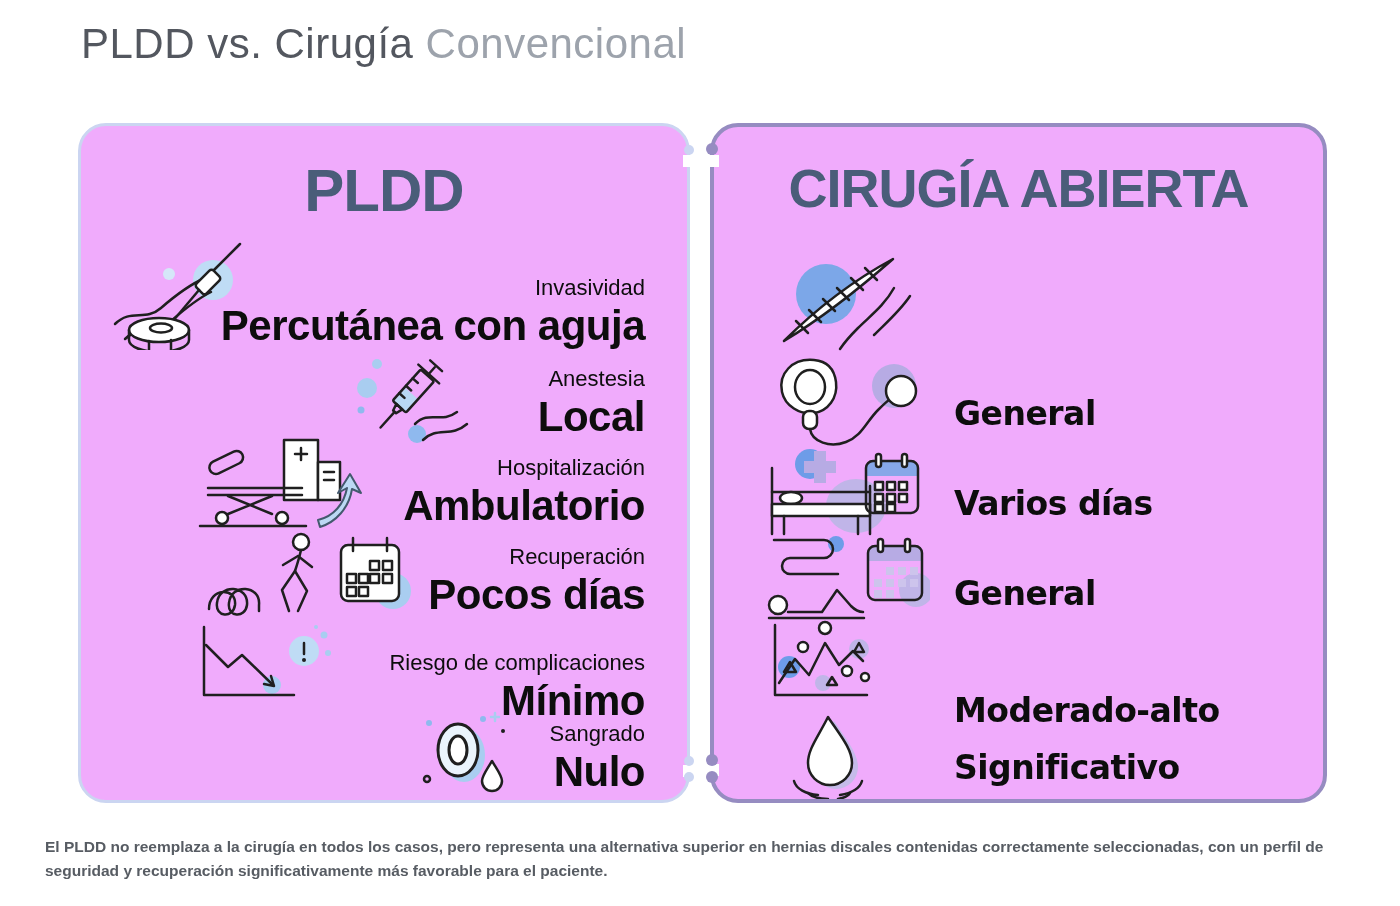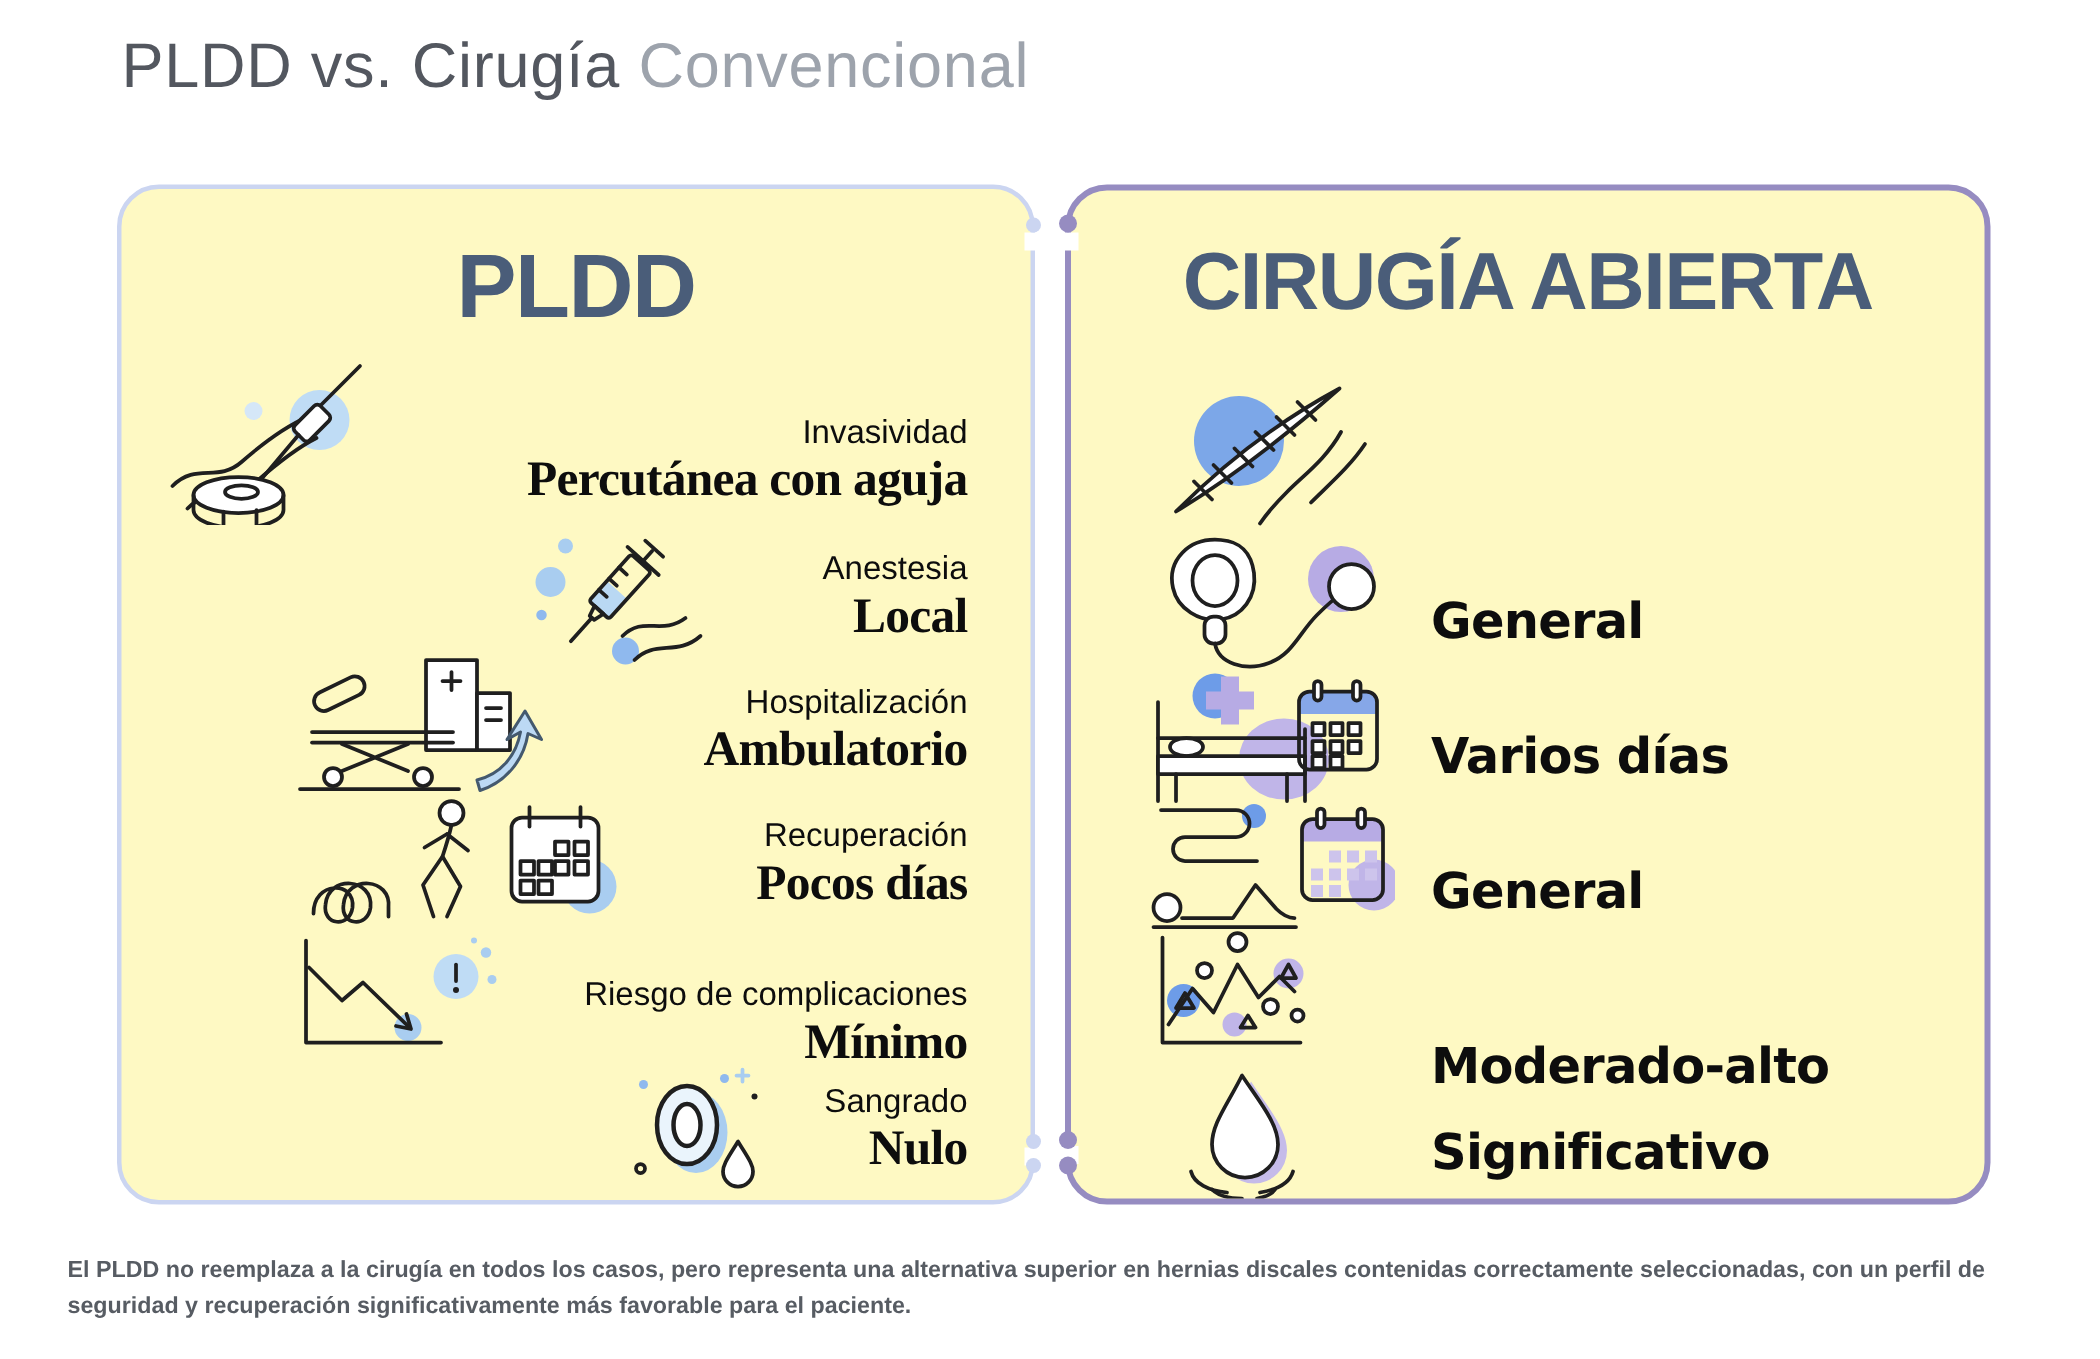--- a/index.html
+++ b/index.html
@@ -7,34 +7,34 @@
     position:relative; width:1400px; height:906px; background:#ffffff;
     font-family:"Liberation Sans", sans-serif; overflow:hidden;
   }
   
   #main-title {
     position:absolute; left:45px; top:20px; font-size:42px; font-weight:500;
     letter-spacing:0.5px; color:#53575f; white-space:nowrap;margin-left:36px;
   }
   #main-title .t2 { color:#9da3ac; }
   
-  .panel { position:absolute; top:123px; height:680px; border-radius:28px; background:#fef9c3; box-sizing:border-box; }
+  .panel { position:absolute; top:123px; height:680px; border-radius:28px; background:#f0abfc; box-sizing:border-box; }
   #panel-left  { left:78px;  width:612px; border:3px solid #cbd5f1; }
   #panel-right { left:710px; width:617px; border:4px solid #968cc1;padding-left:48px; }
   .panel-title {
     position:absolute; left:0; right:0; text-align:center; top:30px;
     font-weight:700; color:#4a5d79; letter-spacing:-1px;
     font-family:"Liberation Sans", sans-serif;
   }
   #panel-left  .panel-title { font-size:60px; }
   #panel-right .panel-title { font-size:54px; }
   
   .l-text { position:absolute; right:42px; text-align:right; color:#0d0d0d; }
   .l-text .lbl { font-size:22px; font-weight:500; line-height:1.2; font-family:"Liberation Sans",sans-serif; }
-  .l-text .val { font-size:33px; font-weight:700; line-height:1.2; letter-spacing:-0.5px; font-family:Liberation Serif, serif; }
+  .l-text .val { font-size:42px; font-weight:700; line-height:1.2; letter-spacing:-0.5px; font-family:Liberation Sans, sans-serif; }
   .r-text { position:absolute; left:240px; color:#0d0d0d; font-size:33px; font-weight:700; letter-spacing:-0.5px; font-family:"DejaVu Sans",sans-serif; }
   .icon { position:absolute; }
   .icon .s  { stroke:#1f1f1f; stroke-width:2.5; fill:none; stroke-linecap:round; stroke-linejoin:round; }
   .icon .sw { stroke:#1f1f1f; stroke-width:2.5; fill:#ffffff; stroke-linecap:round; stroke-linejoin:round; }
   .icon .nf { stroke:none; }
   
   .gap { position:absolute; width:12px; height:12px; background:#ffffff; }
   .dot { position:absolute; border-radius:50%; }
   .dot-blue   { width:10px; height:10px; background:#cbd5f1; }
   .dot-purple { width:12px; height:12px; background:#968cc1; }

